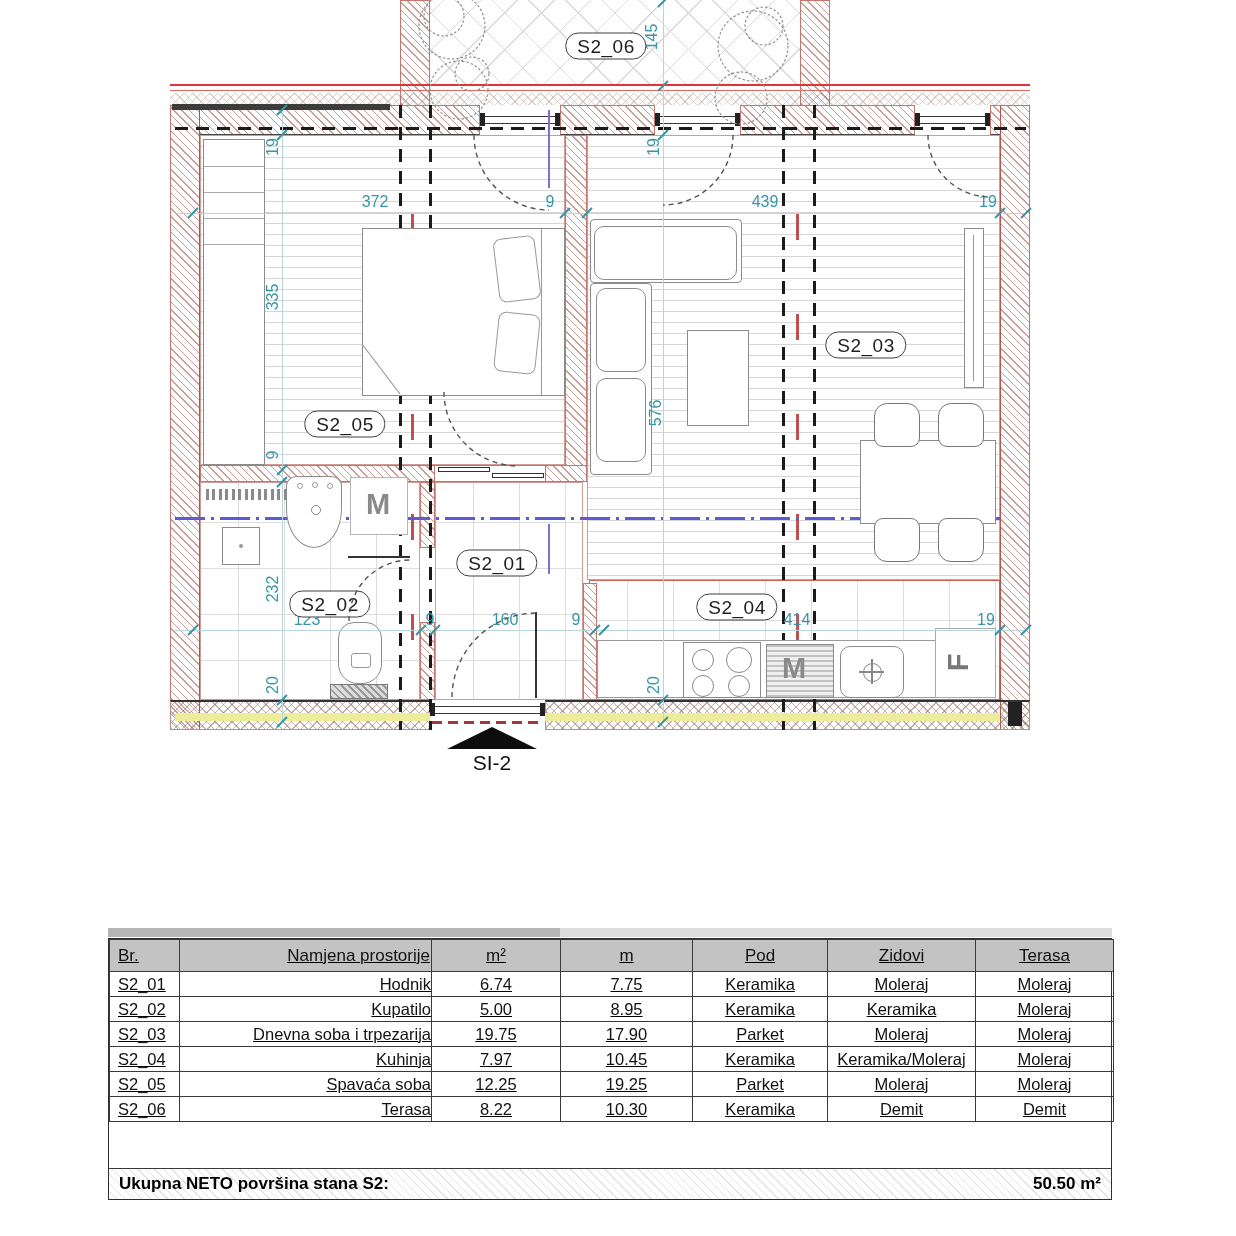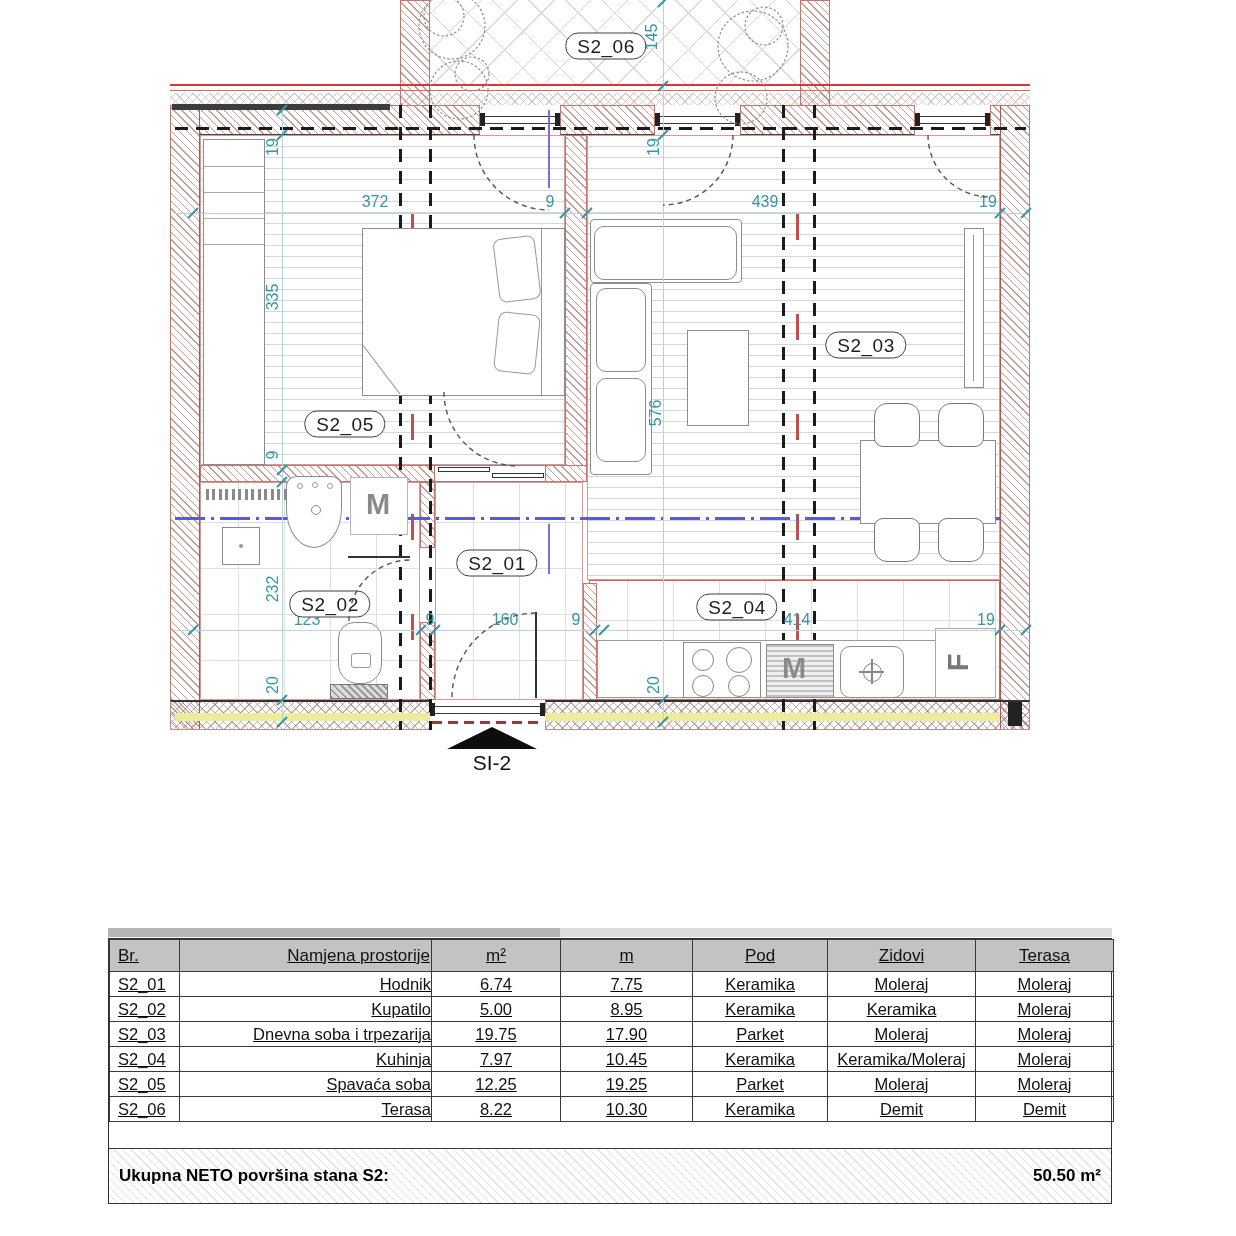--- a/index.html
+++ b/index.html
@@ -47,22 +47,22 @@
   .t-title{height:27px;border-bottom:1.5px solid #2f2f2f;font-weight:bold;font-size:19px;color:#000;
      display:flex;align-items:center;padding-left:9px;}
   table.sched{width:100%;border-collapse:collapse;table-layout:fixed;text-decoration:underline;}
   table.sched th{height:29px;background:#c3c3c3;font-weight:normal;font-size:17px;color:#111;
      border:1px solid #3a3a3a;text-align:center;}
   table.sched td{height:24px;font-size:16.5px;color:#111;border:1px solid #3a3a3a;text-align:center;padding:0;}
   table.sched th.c0,table.sched td.c0{text-align:left;padding-left:8px;}
   table.sched th.c1,table.sched td.c1{text-align:right;padding-left:12px;}
   .t-empty{height:26px;}
   .t-footer{height:30px;border-top:1px solid #3a3a3a;display:flex;justify-content:space-between;align-items:center;
-     padding:12px 10px;font-weight:bold;font-size:17px;color:#000;
-     background:repeating-linear-gradient(45deg,#ffffff 0 5px,#e3e3e3 5px 6px);}
+     padding:0 10px;font-weight:bold;font-size:17px;color:#000;
+     background:repeating-linear-gradient(45deg,#ffffff 0 5px,#e3e3e3 5px 6px);margin-top:20px;}
   .graystrip{position:absolute;height:9px;}
 </style>
 </head>
 <body>
 
 <div class="plan">
 
   <div class="abs tertile" style="left:430px;top:0;width:370px;height:86px;"></div>
   <div class="abs hatchA" style="left:400px;top:0;width:30px;height:135px;"></div>
   <div class="abs hatchA" style="left:800px;top:0;width:30px;height:135px;"></div>

